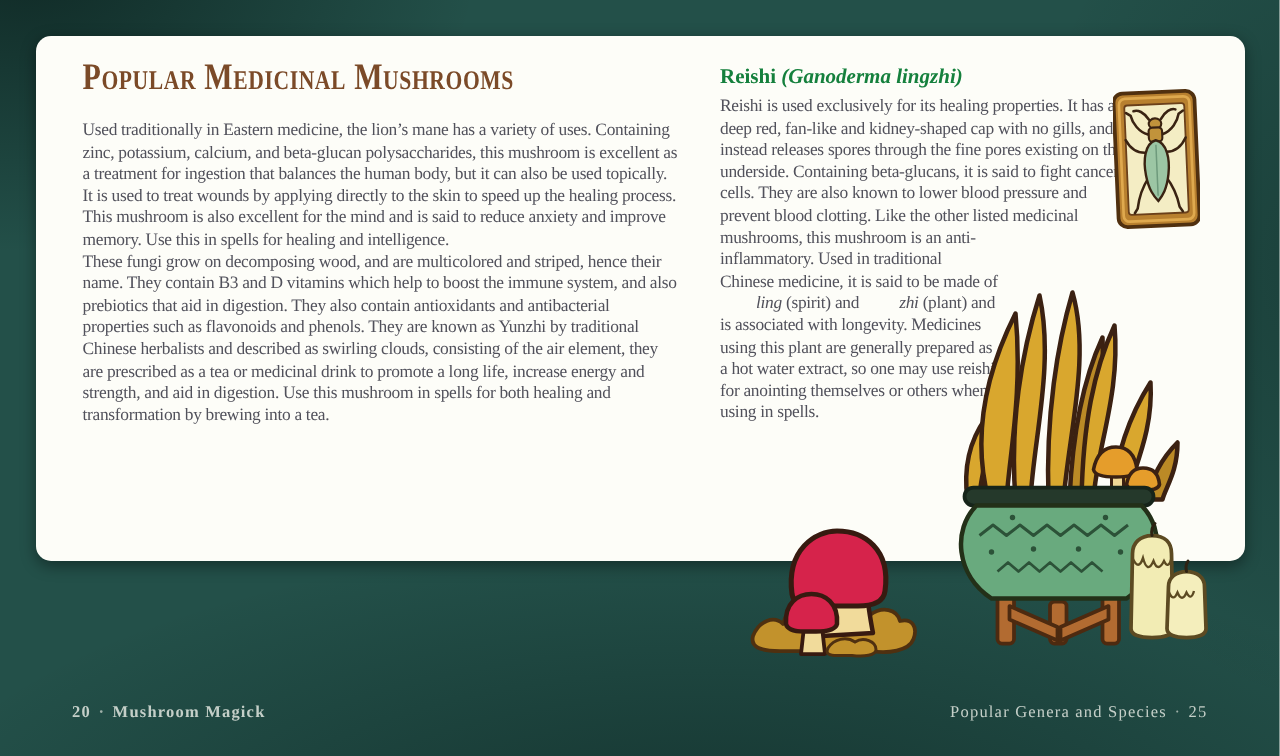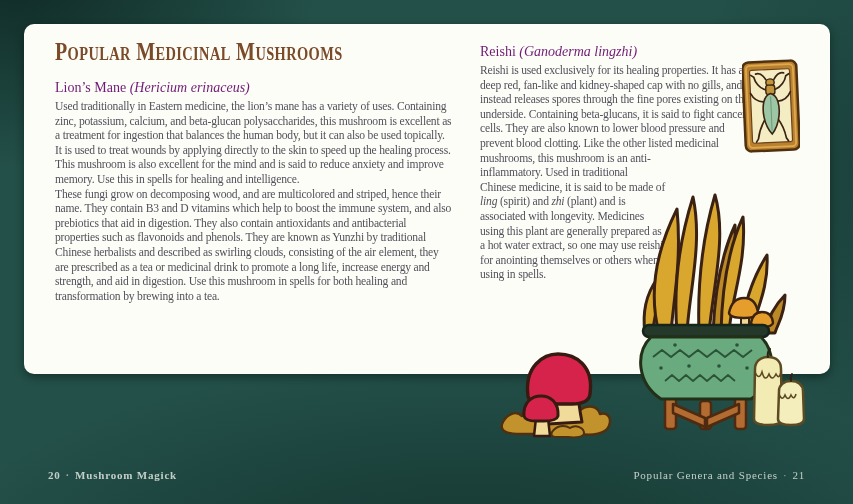--- a/index.html
+++ b/index.html
@@ -19,50 +19,49 @@
   }
   .col-left{position:absolute;left:31px;top:14px;width:398px;}
   .col-right{position:absolute;left:456px;top:20px;width:272px;}
   .title{
     font-size:25px;font-weight:bold;font-variant:small-caps;
     color:#7b4a28;letter-spacing:.5px;white-space:nowrap;
     transform:scaleX(.8);transform-origin:left center;
     margin:0 0 14px 0;
   }
   .sec-head{
-    font-size:14px;font-weight:normal;color:#701a75;
+    font-size:14px;font-weight:bold;color:#15803d;
     margin:13px 0 4px 0;
   }
   .sec-head .latin{font-style:italic;}
   .body-text{
     font-size:11.6px;line-height:14.6px;color:#51515b;
     letter-spacing:-.2px;margin:0;text-align:left;
   }
-  .body-text em{font-style:italic;}
+  .body-text em{font-style:italic;margin-left:24px;}
   .narrow{width:186px;}
   .footer-left,.footer-right{
     position:absolute;top:469px;color:#c4cfc8;font-size:11px;letter-spacing:.8px;
   }
   .footer-left{left:48px;font-weight:bold;}
   .footer-right{right:48px;}
   .dot{padding:0 5px;color:#9fb0a8;}
   .ill{position:absolute;}
   .ill-frame{left:718px;top:35px;width:58px;height:94px;}
   .ill-plant{left:603px;top:167px;width:192px;height:262px;}
   .ill-mush{left:468px;top:322px;width:124px;height:98px;}
 </style>
 </head>
 <body>
 
 <div class="page">
 
   <div class="col-left">
     <h1 class="title">Popular Medicinal Mushrooms</h1>
 
-    <h2 class="sec-head"><span>Lion’s Mane </span><span class="latin">(Hericium erinaceus)</span></h2>
     <p class="body-text">Used traditionally in Eastern medicine, the lion’s mane has a variety of uses. Containing zinc, potassium, calcium, and beta-glucan polysaccharides, this mushroom is excellent as a treatment for ingestion that balances the human body, but it can also be used topically. It is used to treat wounds by applying directly to the skin to speed up the healing process. This mushroom is also excellent for the mind and is said to reduce anxiety and improve memory. Use this in spells for healing and intelligence.</p>
 
     <p class="body-text">These fungi grow on decomposing wood, and are multicolored and striped, hence their name. They contain B3 and D vitamins which help to boost the immune system, and also prebiotics that aid in digestion. They also contain antioxidants and antibacterial properties such as flavonoids and phenols. They are known as Yunzhi by traditional Chinese herbalists and described as swirling clouds, consisting of the air element, they are prescribed as a tea or medicinal drink to promote a long life, increase energy and strength, and aid in digestion. Use this mushroom in spells for both healing and transformation by brewing into a tea.</p>
   </div>
 
   <div class="col-right">
     <h2 class="sec-head" style="margin-top:0"><span>Reishi </span><span class="latin">(Ganoderma lingzhi)</span></h2>
     <p class="body-text">Reishi is used exclusively for its healing properties. It has a deep red, fan-like and kidney-shaped cap with no gills, and instead releases spores through the fine pores existing on the underside. Containing beta-glucans, it is said to fight cancer cells. They are also known to lower blood pressure and prevent blood clotting. Like the other listed medicinal</p>
     <p class="body-text narrow"><span>mushrooms, this mushroom is an anti-inflammatory. Used in traditional Chinese medicine, it is said to be made of </span><em>ling</em><span> (spirit) and </span><em>zhi</em><span> (plant) and is associated with longevity. Medicines using this plant are generally prepared as a hot water extract, so one may use reishi for anointing themselves or others when using in spells.</span></p>
   </div>
@@ -143,13 +142,13 @@
     <path d="M80 36 C 84 42, 84 52, 80 58" fill="none" stroke="#371a10" stroke-width="2.6"></path>
     <path d="M36 50 C 32 20, 52 8, 66 8 C 84 8, 102 20, 98 48 C 97 56, 88 58, 80 58 L 50 58 C 42 58, 37 56, 36 50 Z" fill="#d6234b" stroke="#371a10" stroke-width="3.4" stroke-linejoin="round"></path>
     <path d="M44 72 L56 72 L58 90 L42 90 Z" fill="#f1db9b" stroke="#371a10" stroke-width="2.5" stroke-linejoin="round"></path>
     <path d="M32 70 C 31 56, 40 50, 49 50 C 58 50, 67 56, 66 70 C 65 74, 58 75, 52 75 L 44 75 C 38 75, 33 74, 32 70 Z" fill="#d6234b" stroke="#371a10" stroke-width="3" stroke-linejoin="round"></path>
     <path d="M60 86 C 64 80, 72 78, 78 82 C 84 78, 92 82, 92 87 C 92 91, 84 92, 76 91 L 66 91 C 61 91, 58 90, 60 86 Z" fill="#c2922c" stroke="#4f3010" stroke-width="2"></path>
   </svg>
 
 </div>
 
 <div class="footer-left"><span>20</span><span class="dot">·</span><span>Mushroom Magick</span></div>
-<div class="footer-right"><span>Popular Genera and Species</span><span class="dot">·</span><span>21</span></div>
+<div class="footer-right"><span>Popular Genera and Species</span><span class="dot">·</span><span>25</span></div>
 
 </body></html>

